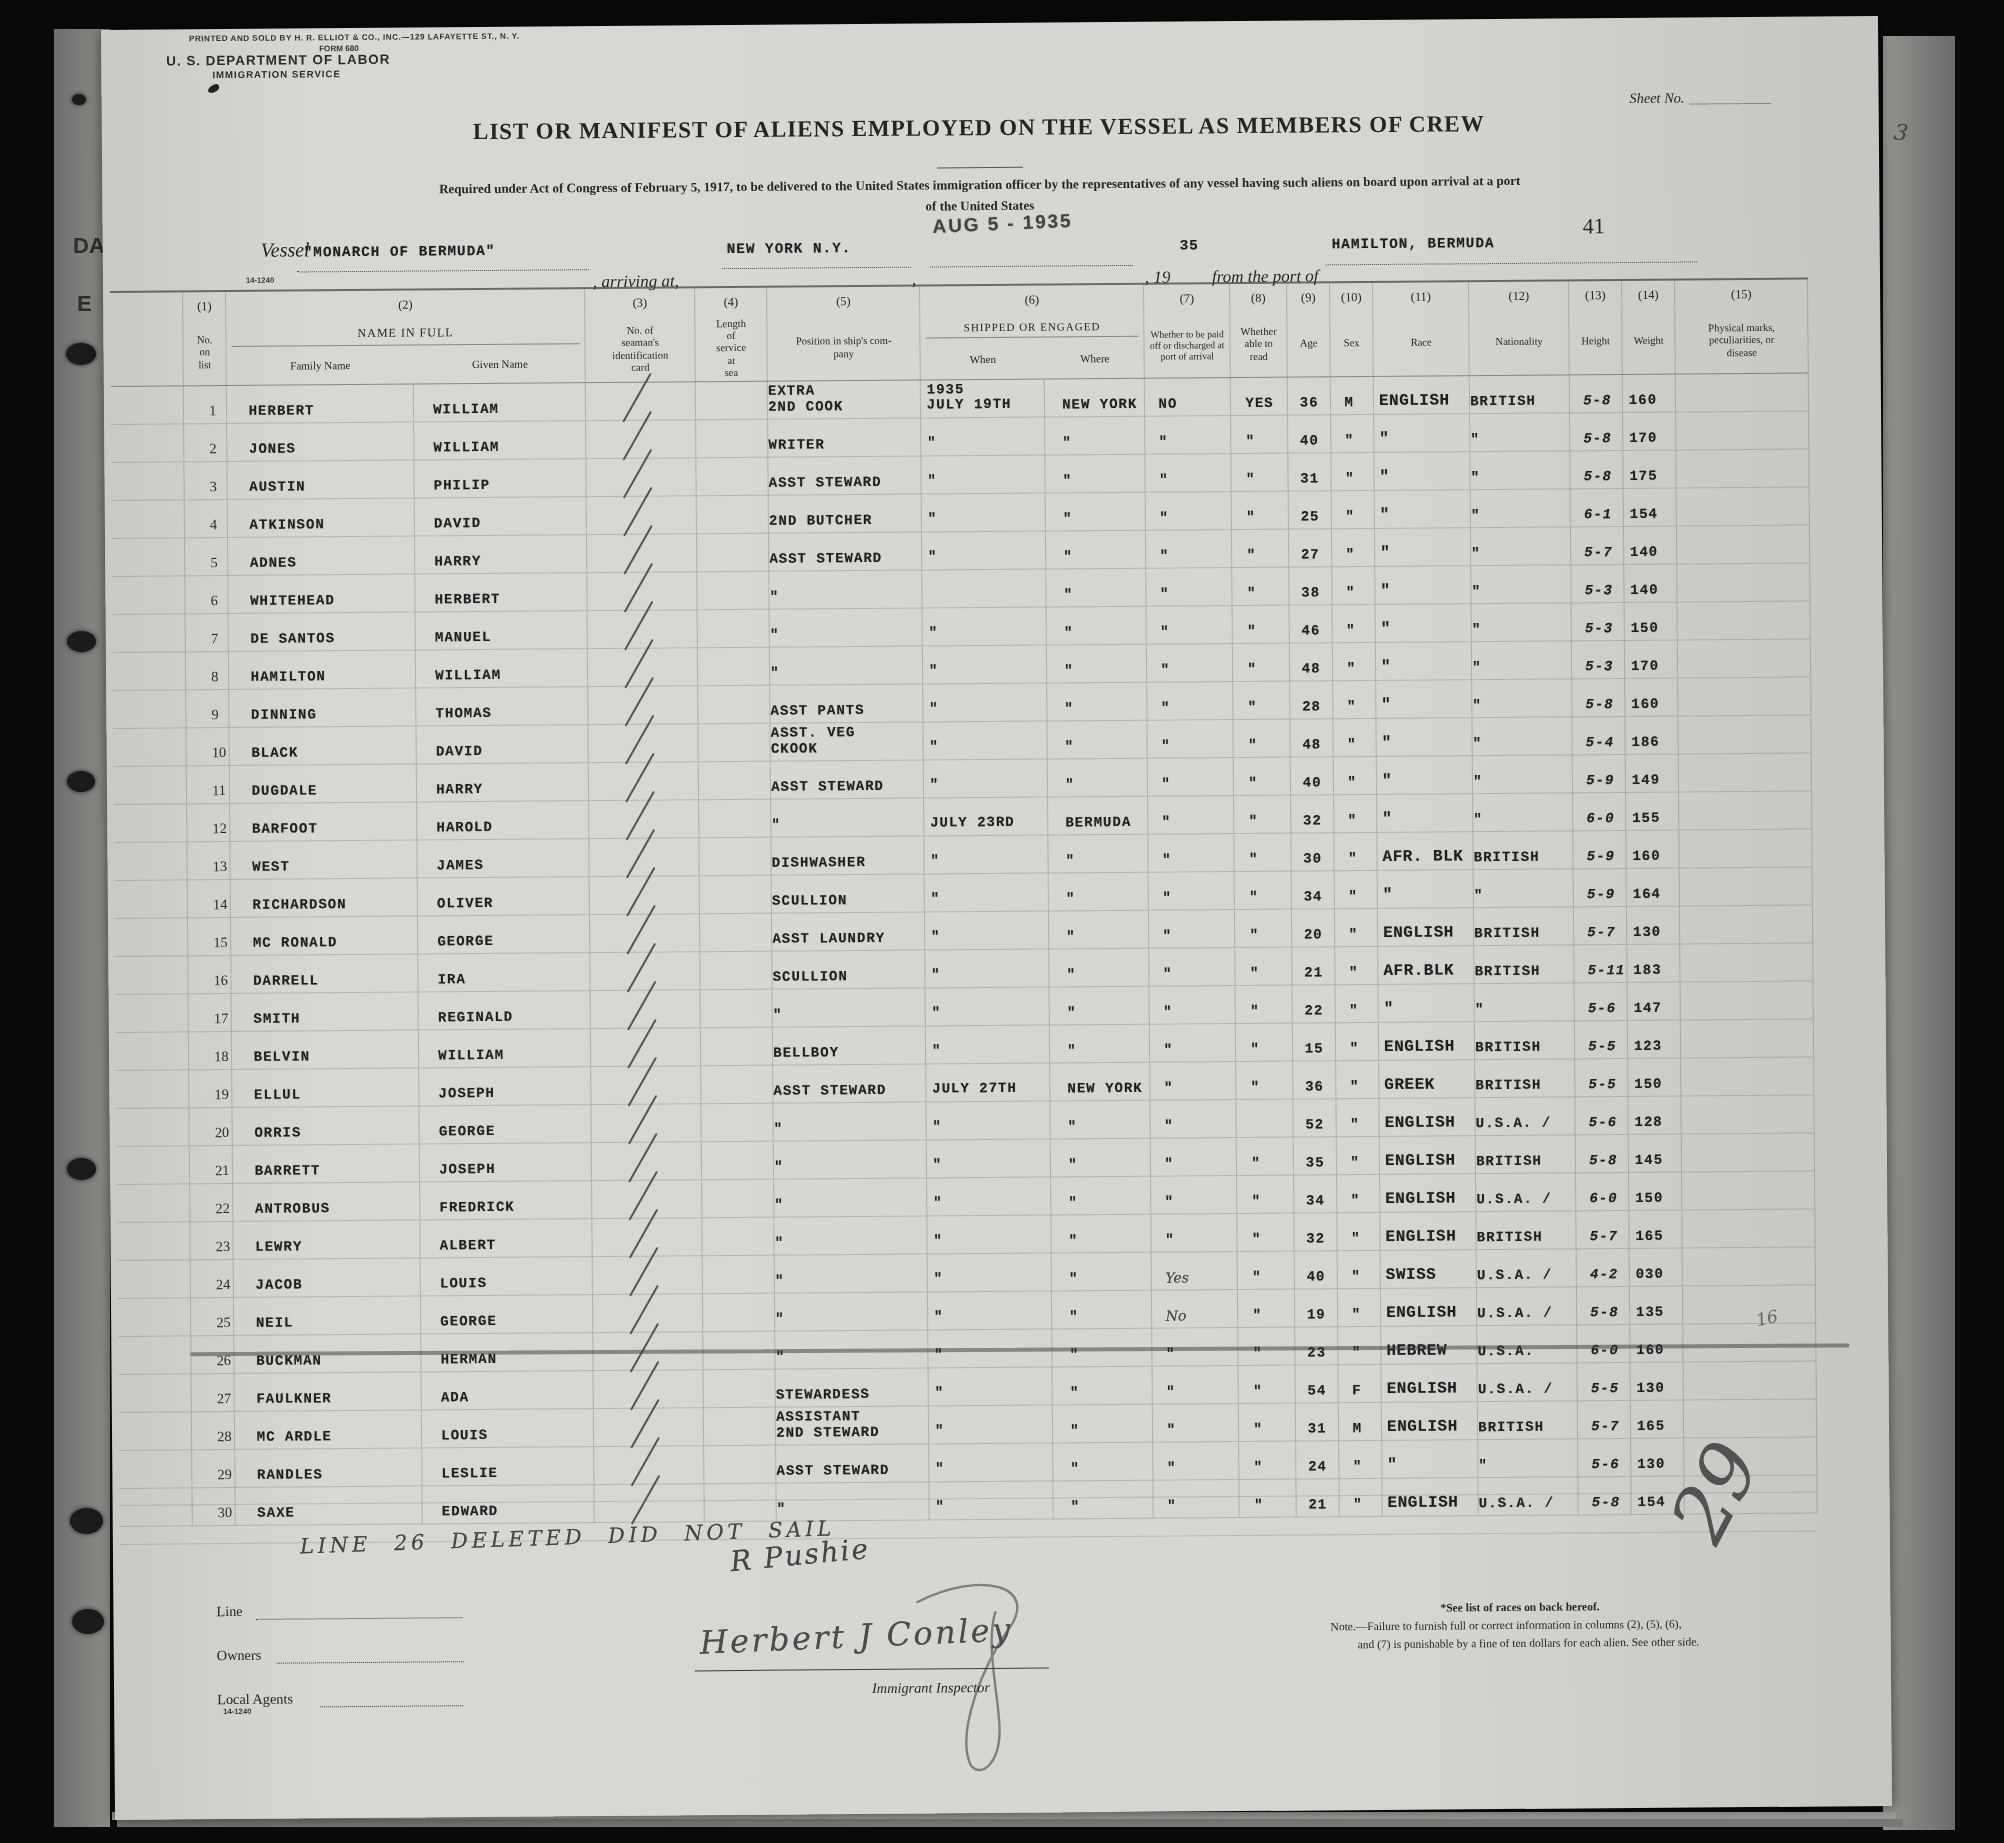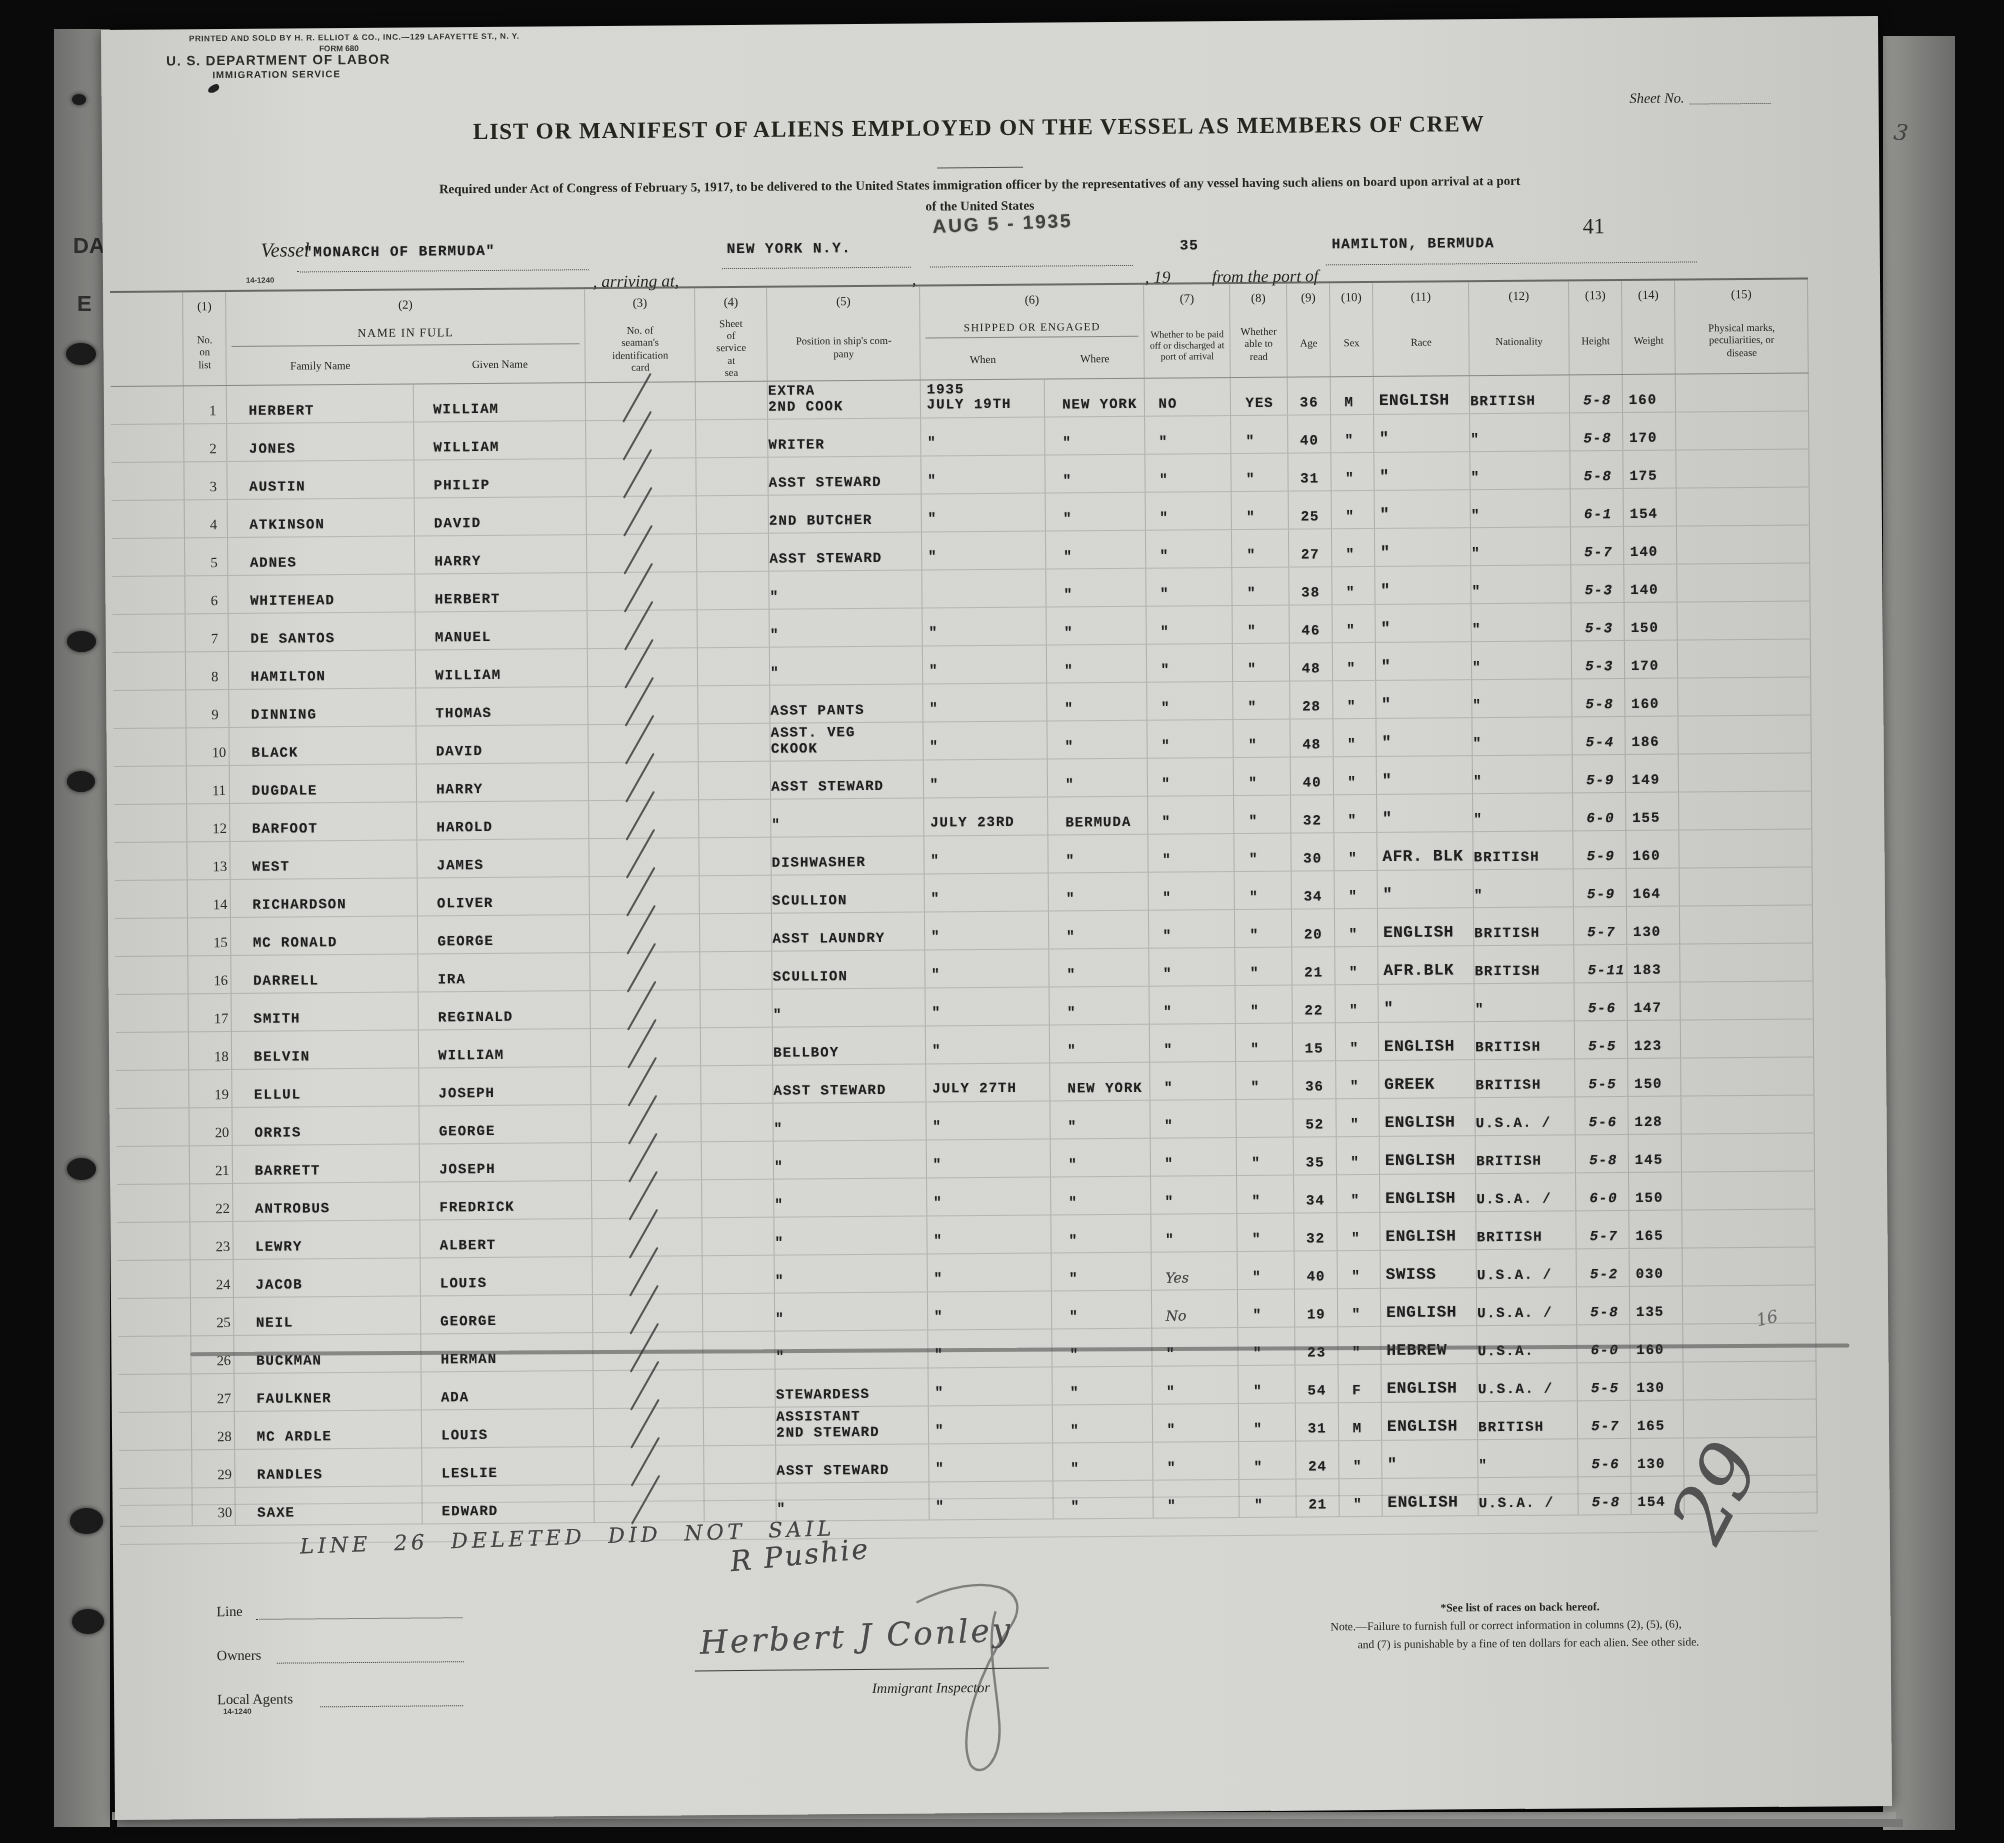--- a/index.html
+++ b/index.html
@@ -177,21 +177,21 @@
         </div>
         <div class="hcell">
           <div class="hnum">(3)</div>
           <div class="hlbl">No. of
 seaman's
 identification
 card</div>
         </div>
         <div class="hcell">
           <div class="hnum">(4)</div>
-          <div class="hlbl">Sheet
+          <div class="hlbl">Length
 of
 service
 at
 sea</div>
         </div>
         <div class="hcell">
           <div class="hnum">(5)</div>
           <div class="hlbl">Position in ship's com-
 pany</div>
         </div>
@@ -1483,21 +1483,21 @@
             <div class="cell c-sex">
               <span class="typed t">"</span>
             </div>
             <div class="cell c-race">
               <span class="typed t">SWISS</span>
             </div>
             <div class="cell c-nationality">
               <span class="typed t">U.S.A. /</span>
             </div>
             <div class="cell c-height">
-              <span class="typed t">5-2</span>
+              <span class="typed t">4-2</span>
             </div>
             <div class="cell c-weight">
               <span class="typed t">030</span>
             </div>
             <div class="cell c-marks">
               <span class="typed t"></span>
             </div>
           </div>
           <div class="row">
             <div class="cell c-margin"></div>

